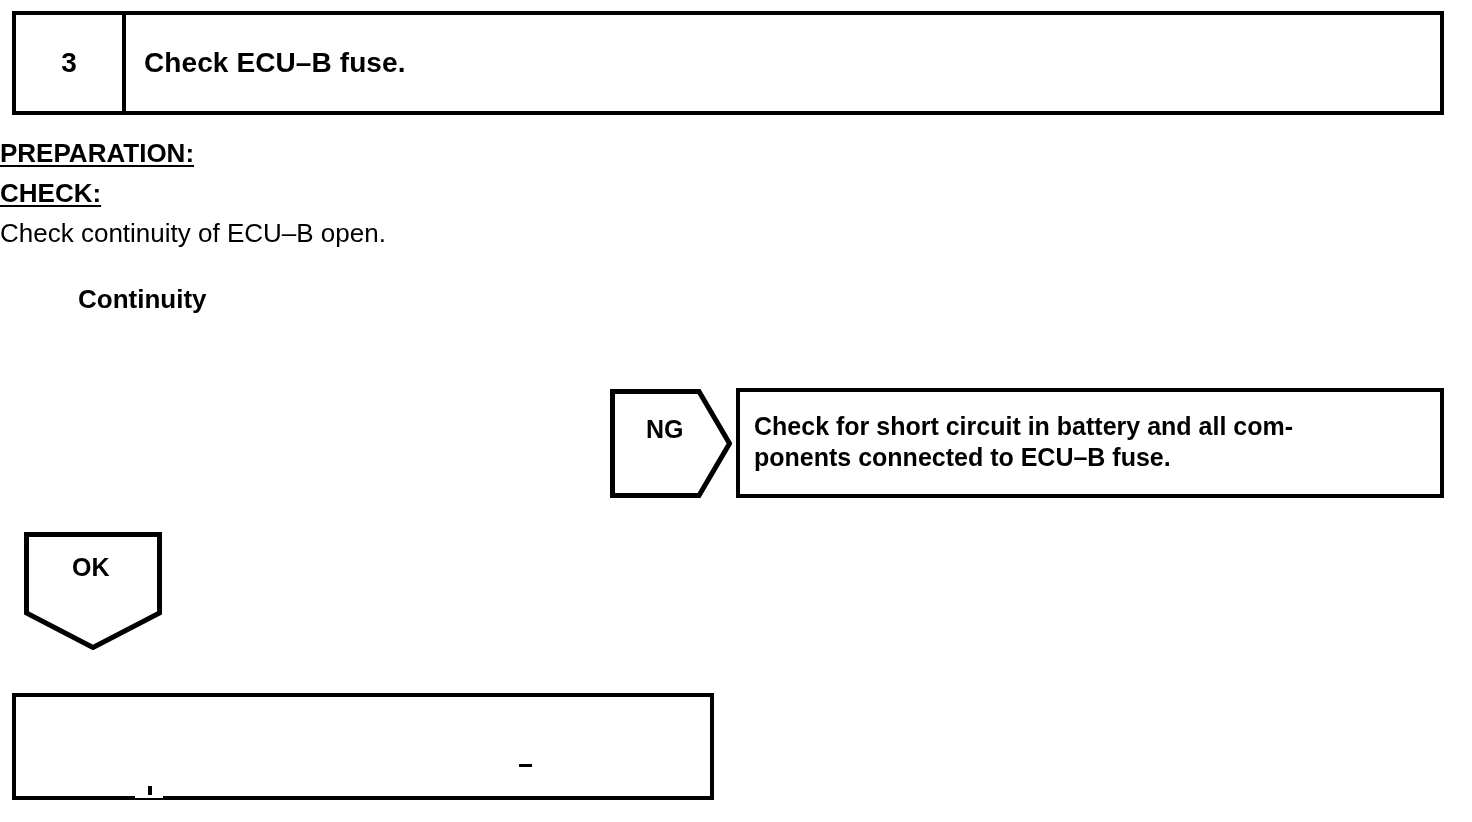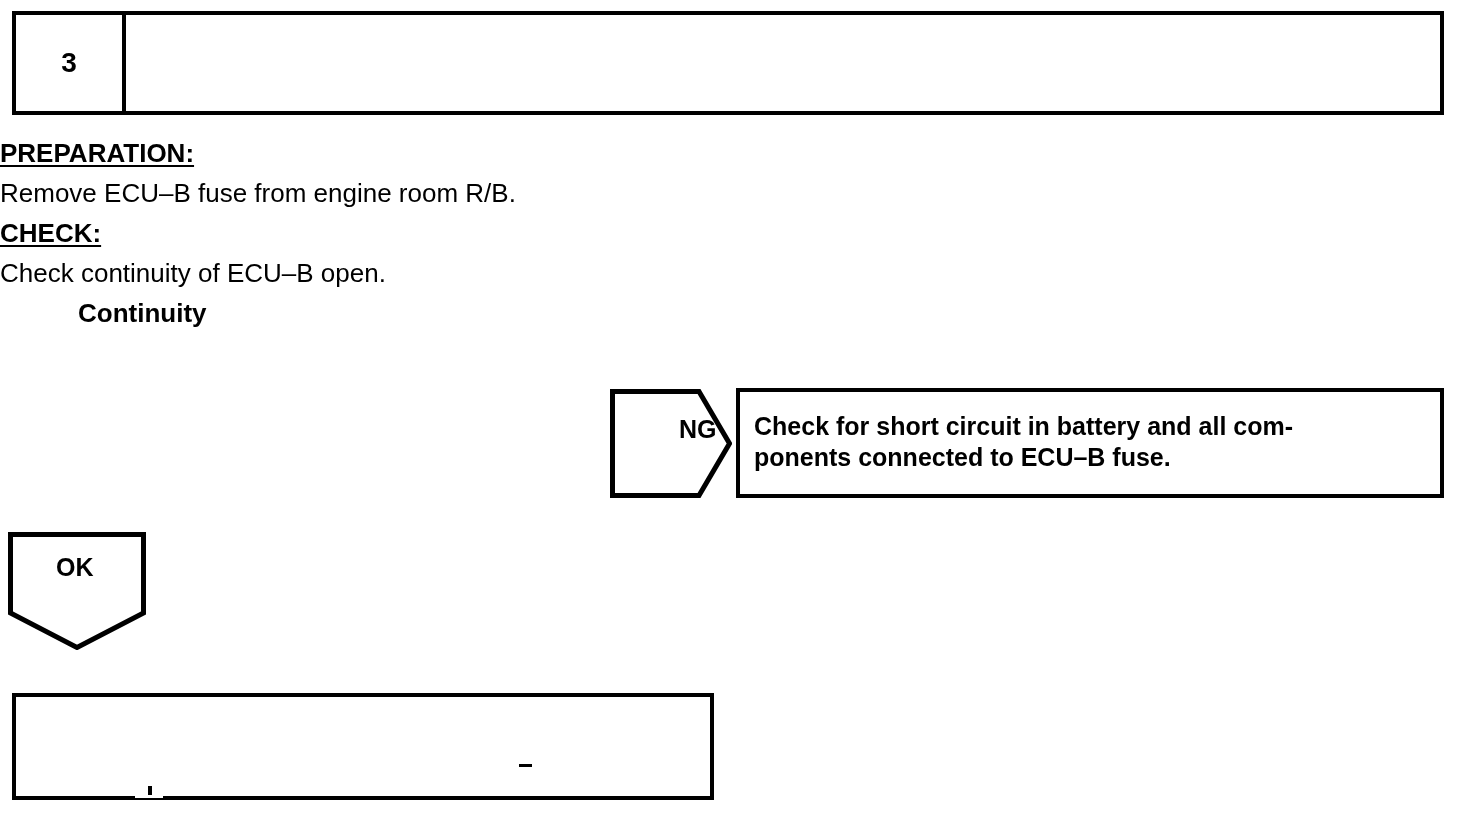--- a/index.html
+++ b/index.html
@@ -74,20 +74,21 @@
     font-weight: normal;
     line-height: 40px;
     white-space: nowrap;
   }
   .sec-result {
     font-size: 26px;
     font-weight: bold;
     line-height: 40px;
     padding-left: 78px;
     white-space: nowrap;
+    margin-top: 26px;
   }
 
   
   .arrow-ng {
     position: absolute;
     left: 610px;
     top: 389px;
     width: 122px;
     height: 109px;
   }
@@ -98,25 +99,24 @@
   }
   .arrow-label {
     position: absolute;
     font-size: 25px;
     font-weight: bold;
     line-height: 1;
   }
   .arrow-ng .arrow-label {
     left: 36px;
     top: 28px;
-    margin-left: 33px;
   }
   .arrow-ok {
     position: absolute;
-    left: 8px;
+    left: 24px;
     top: 532px;
     width: 138px;
     height: 118px;
   }
   .arrow-ok .arrow-label {
     left: 48px;
     top: 23px;
   }
 
   
@@ -176,25 +176,27 @@
     background: #000;
   }
 </style>
 </head>
 <body>
 
 <div class="step-table">
   <div class="step-number-cell">
     <span class="step-number">3</span>
   </div>
+  <div class="step-title-cell">
+    <span class="step-title">Check ECU–B fuse.</span>
+  </div>
 </div>
 
 <div class="body-block">
   <div class="sec-label">PREPARATION:</div>
-  <div class="sec-text">Remove ECU–B fuse from engine room R/B.</div>
   <div class="sec-label">CHECK:</div>
   <div class="sec-text">Check continuity of ECU–B open.</div>
   <div class="sec-result">Continuity</div>
 </div>
 
 <div class="arrow-ng">
   <svg viewBox="0 0 122 109" preserveAspectRatio="none">
     <polygon points="2.5,2.5 89,2.5 119.5,54.5 89,106.5 2.5,106.5" fill="#ffffff" stroke="#000000" stroke-width="5" stroke-linejoin="miter"></polygon>
   </svg>
   <span class="arrow-label">NG</span>

